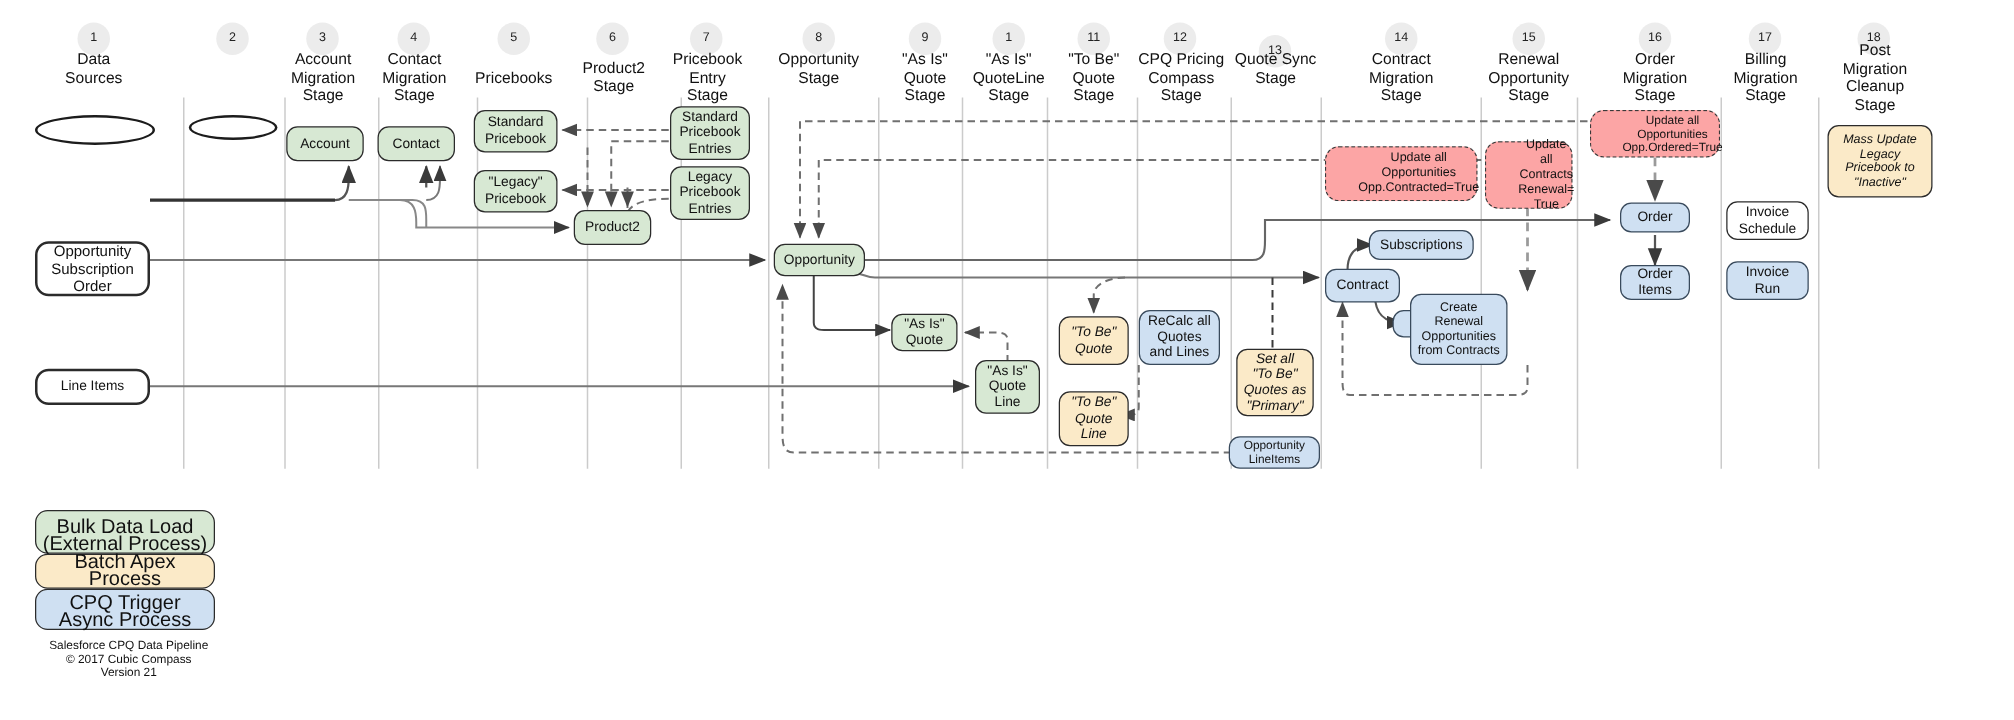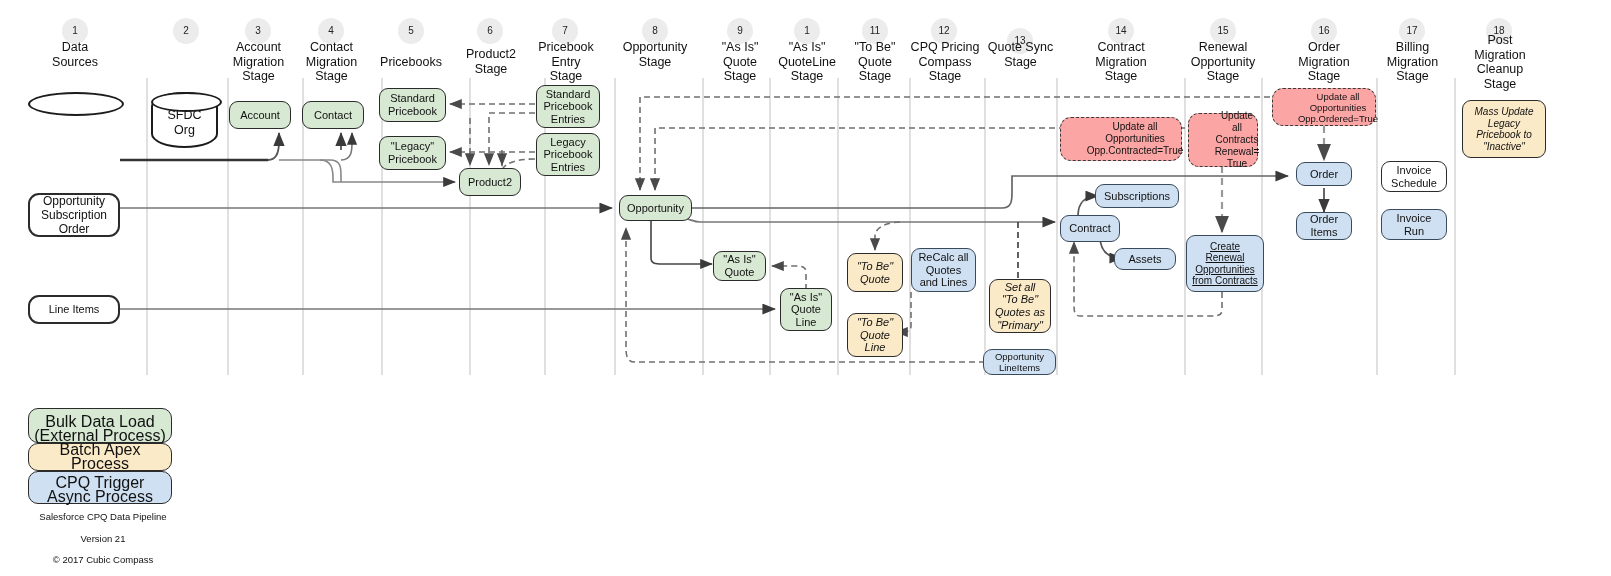--- a/index.html
+++ b/index.html
@@ -188,24 +188,20 @@
   <div class="node plain white" style="left:28px;top:193px;width:92px;height:44px;border-width:2px;">
     <span style="white-space:pre-line;font-size:12px;line-height:14px;">Opportunity
 Subscription
 Order</span>
   </div>
 
   <div class="node plain white" style="left:28px;top:295px;width:92px;height:29px;border-width:2px;">
     <span style="font-size:11px;">Line Items</span>
   </div>
 
-  <div class="cyl" style="left:151px;top:92px;width:67px;height:56px;white-space:pre-line;padding-top:6px;">
-    <span style="white-space:pre-line;">SFDC
-Org</span>
-  </div>
   <div class="cyl-lid" style="left:151px;top:92px;width:67px;height:16px;"></div>
 
   <div class="node green" style="left:229px;top:101px;width:62px;height:28px;">
     <span>Account</span>
   </div>
   <div class="node green" style="left:302px;top:101px;width:62px;height:28px;">
     <span>Contact</span>
   </div>
 
   <div class="node green" style="left:379px;top:88px;width:67px;height:34px;">
@@ -288,21 +284,21 @@
   <div class="node blue" style="left:1114px;top:248px;width:62px;height:22px;">
     <span>Assets</span>
   </div>
 
   <div class="node dashednode" style="left:1188px;top:113px;width:70px;height:54px;">
     <span style="white-space:pre-line;font-size:10px;line-height:12px;">Update all
 Contracts
 Renewal=
 True</span>
   </div>
-  <div class="node blue" style="left:1186px;top:235px;width:78px;height:57px;text-decoration:underline;">
+  <div class="node blue" style="left:1128px;top:235px;width:78px;height:57px;">
     <span style="white-space:pre-line;font-size:10px;line-height:11.5px;">Create
 Renewal
 Opportunities
 from Contracts</span>
   </div>
 
   <div class="node dashednode" style="left:1272px;top:88px;width:104px;height:38px;">
     <span style="white-space:pre-line;font-size:9.5px;line-height:11px;">Update all
 Opportunities
 Opp.Ordered=True</span>
@@ -337,16 +333,16 @@
   </div>
   <div class="legend-item" style="top:471px;height:33px;background:#cfe0f2;">
     <span style="white-space:pre-line;">CPQ Trigger
 Async Process</span>
   </div>
   <div class="legend-item" style="top:443px;height:28px;background:#fbeac8;">
     <span style="white-space:pre-line;">Batch Apex Process</span>
   </div>
 
   <div class="credit" style="top:511px;">Salesforce CPQ Data Pipeline</div>
-  <div class="credit" style="top:522px;margin-top:32px;">© 2017 Cubic Compass</div>
+  <div class="credit" style="top:522px;">© 2017 Cubic Compass</div>
   <div class="credit" style="top:533px;">Version 21</div>
 
 </div>
 
 </body></html>

